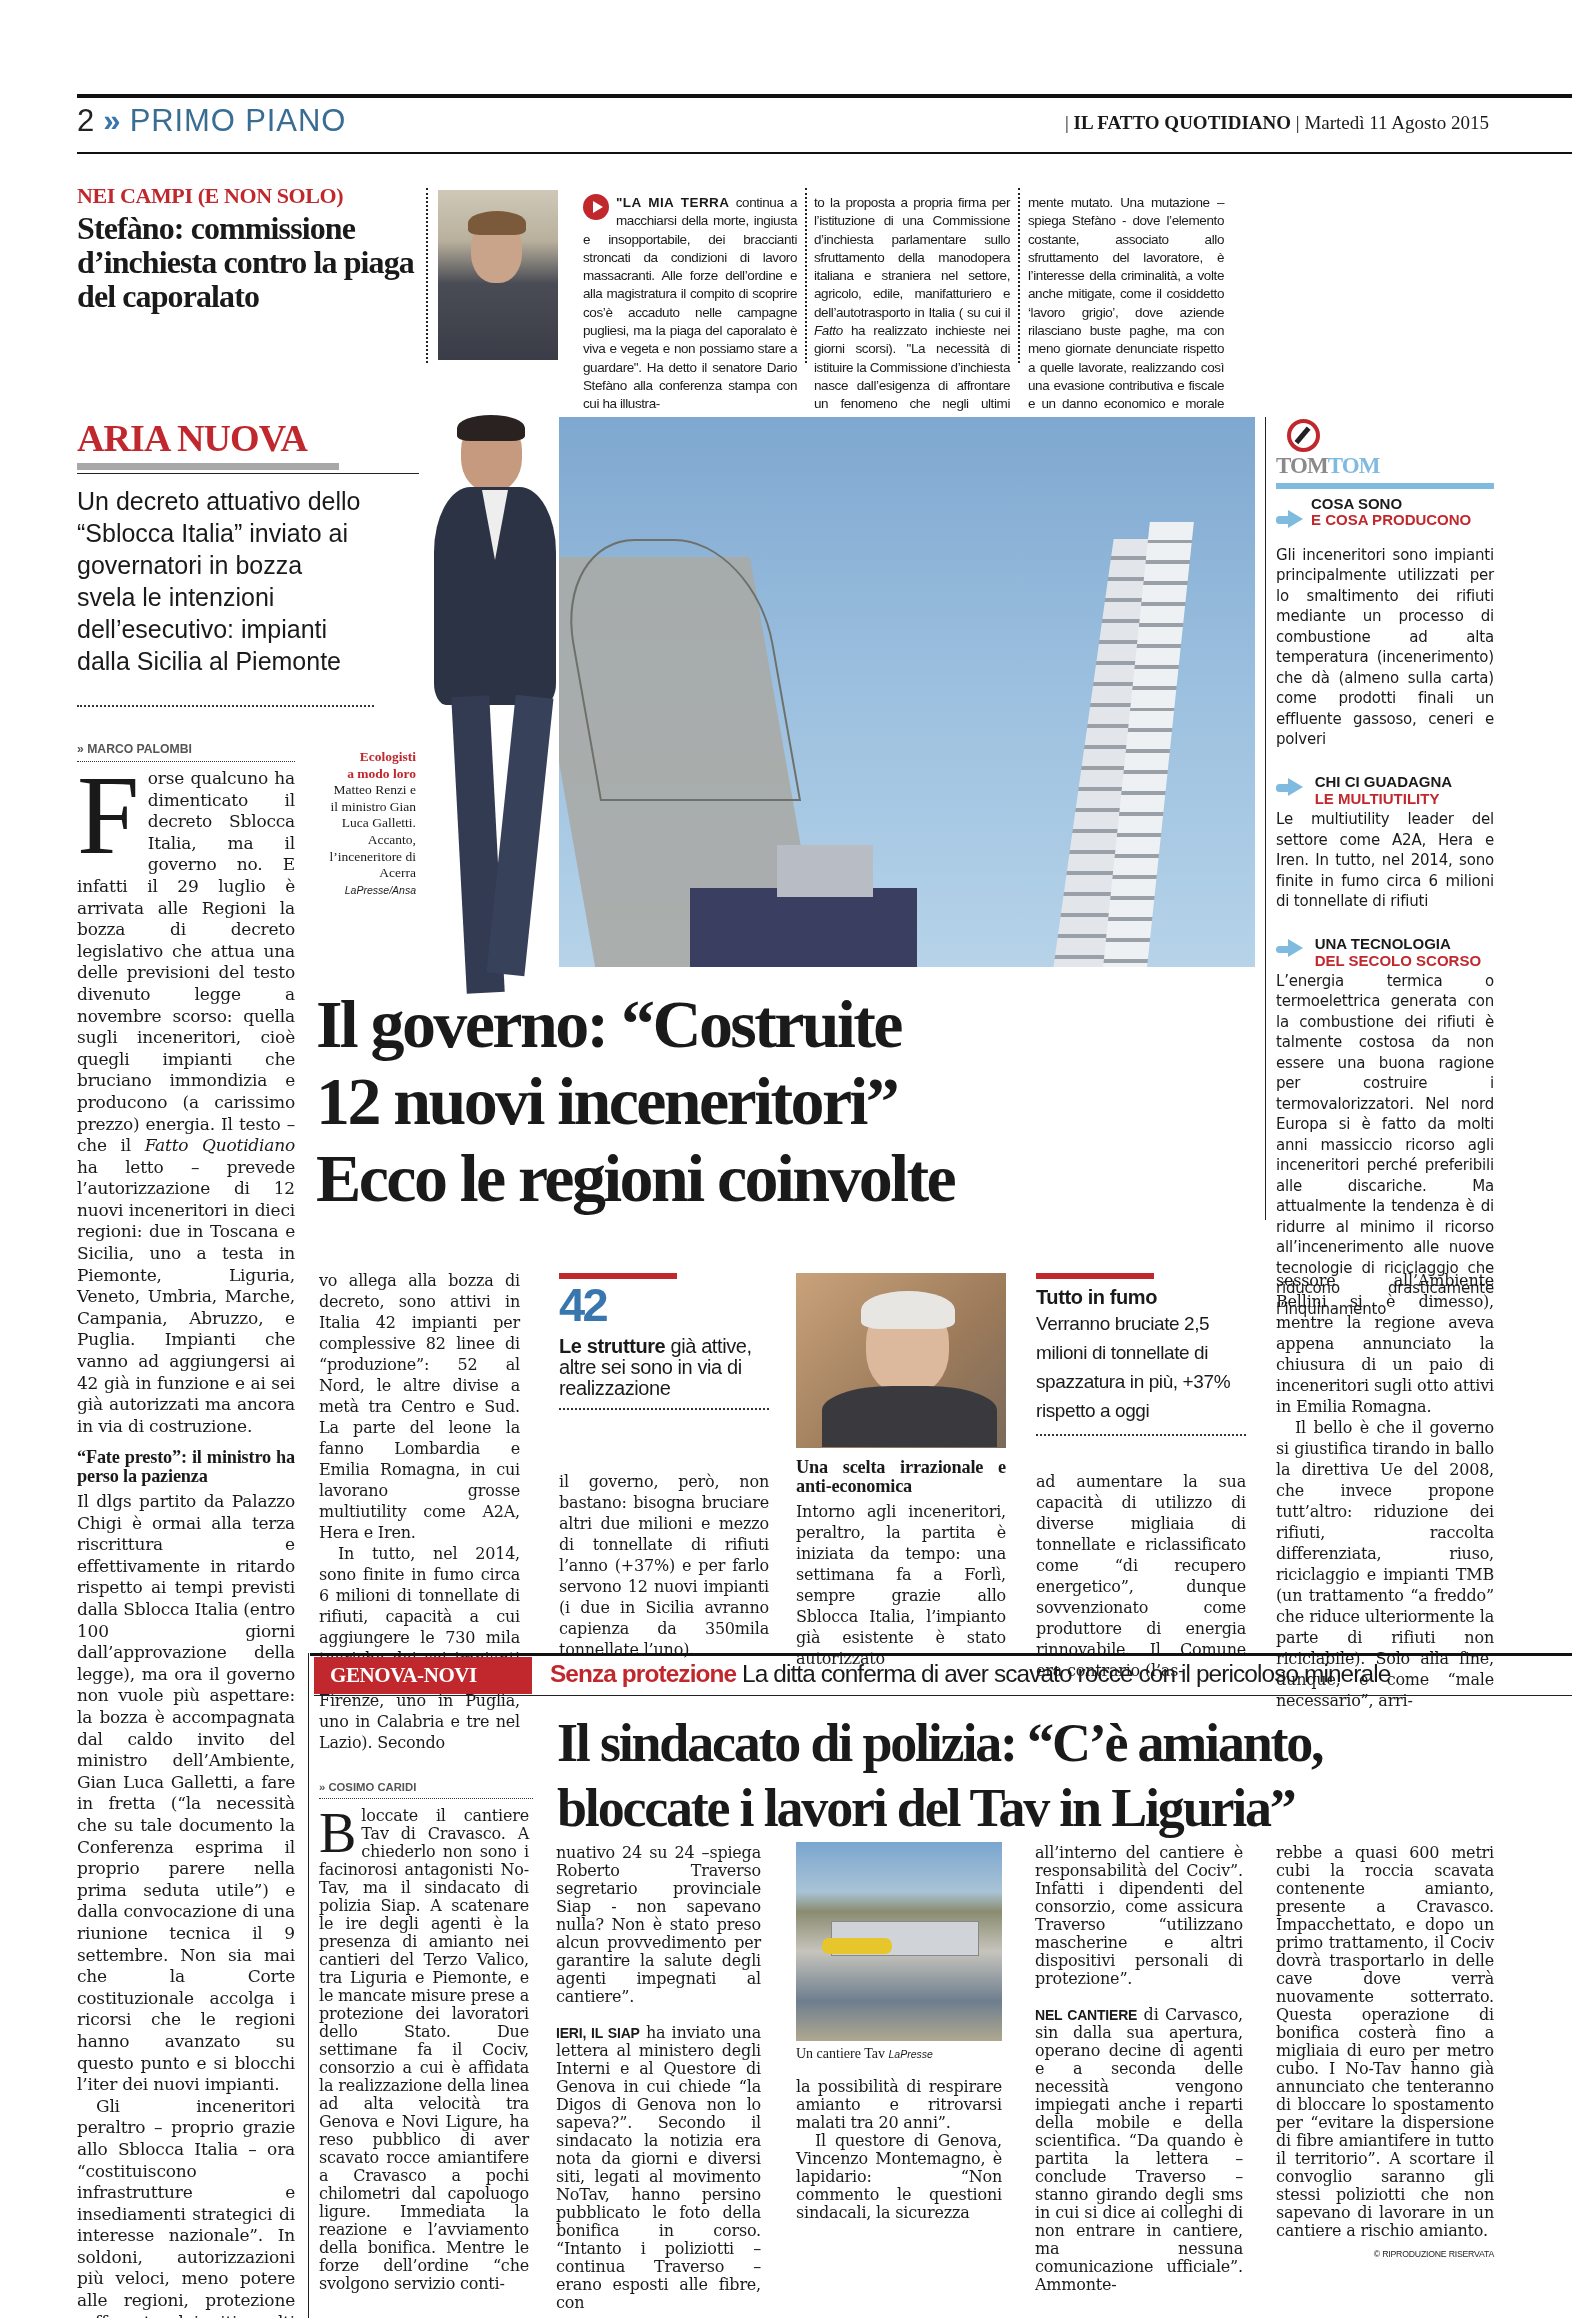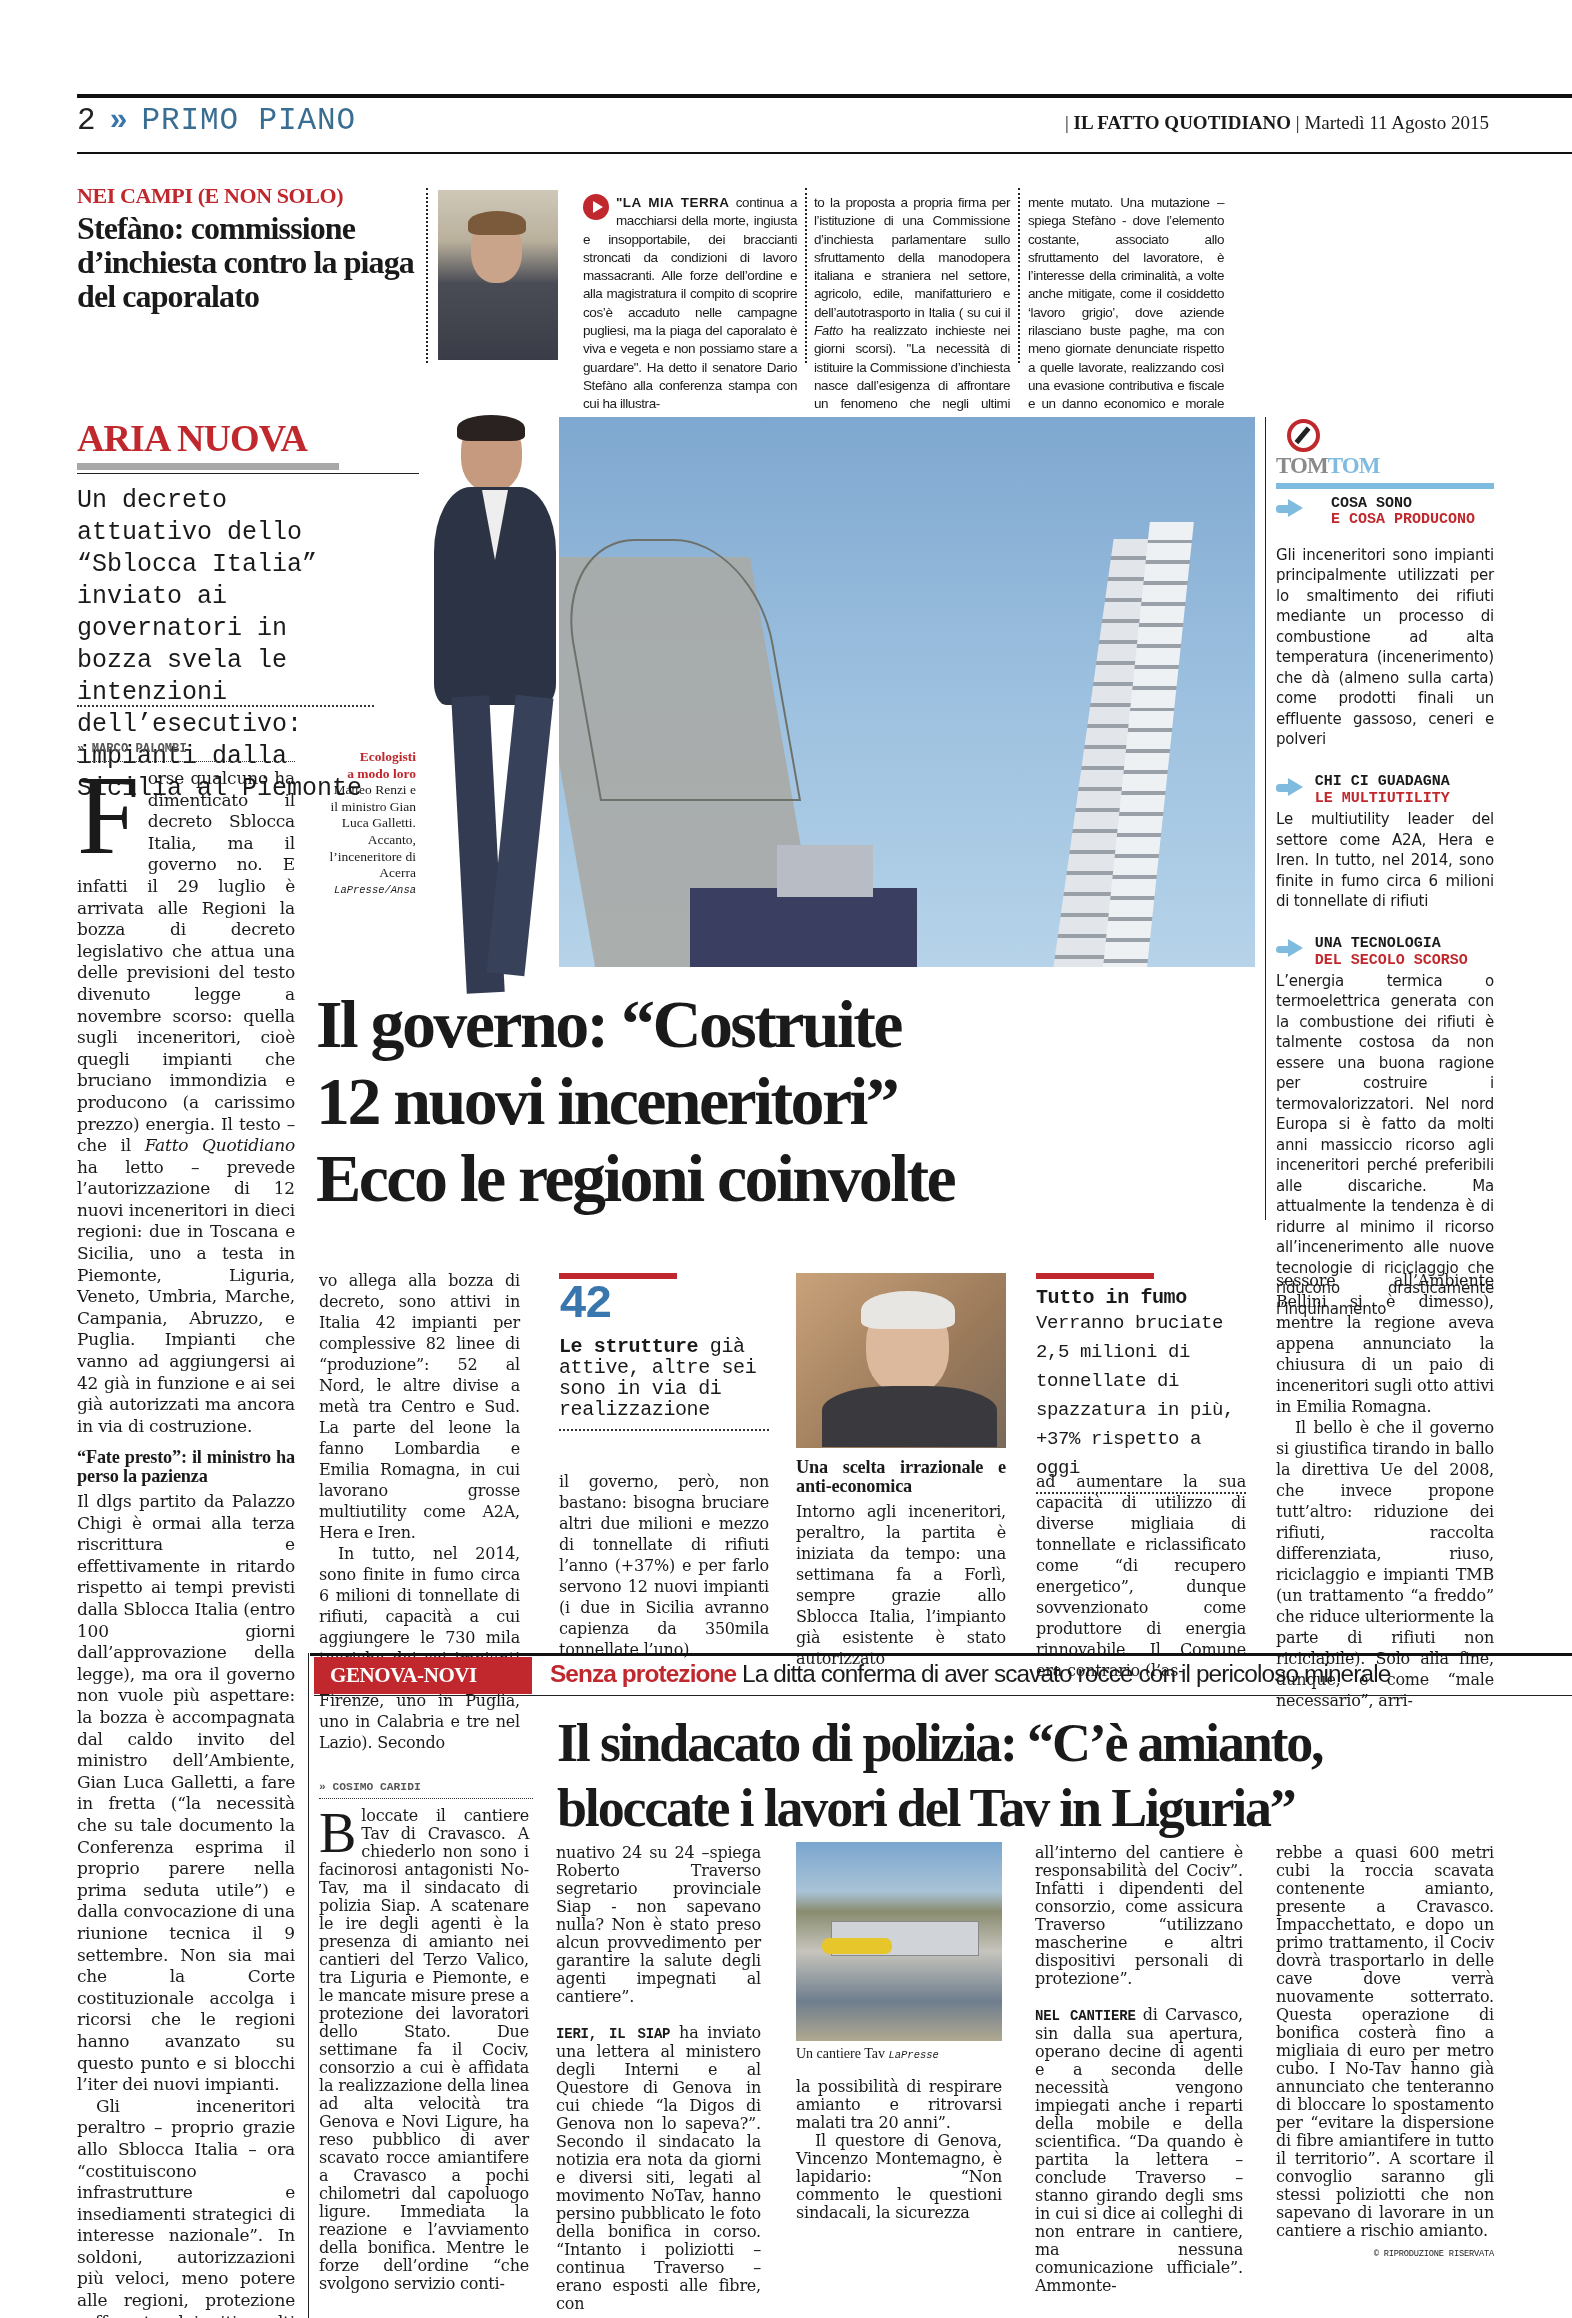--- a/index.html
+++ b/index.html
@@ -1,19 +1,19 @@
 <!DOCTYPE html>
 <html style="font-size:14px"><head>
 <meta charset="utf-8">
 <style>
 *{box-sizing:border-box;margin:0;padding:0}
 body{width:1572px;height:2319px;background:#fff;position:relative;overflow:hidden;font-family:"DejaVu Serif",serif;color:#1a1a1a}
 .abs{position:absolute}
 .serif{font-family:"Liberation Serif","DejaVu Serif",serif}
-.sans{font-family:Liberation Mono, monospace}
+.sans{font-family:Liberation Sans, sans-serif}
 .narrow{font-family:"Liberation Sans","DejaVu Sans",sans-serif;letter-spacing:-0.4px}
 .body-serif{font-family:"DejaVu Serif",serif;font-size:17px;line-height:21.6px;text-align:justify;hyphens:auto;letter-spacing:-0.2px}
 .body-sans{font-family:"DejaVu Sans",sans-serif;font-size:15px;line-height:20.5px;text-align:justify;letter-spacing:-0.2px}
 .dotted-v{border-left:2.6px dotted #222}
 .dotted-h{border-top:2.6px dotted #333}
 .red{color:#c0282d}
 .blue{color:#3a76ae}
 p.ind{text-indent:19px}
 .sub-head{font-family:"Liberation Serif",serif;font-weight:bold;font-size:21px;line-height:22px;margin:10.5px 0 5.2px}
 .arrow{display:inline-block;width:30px;height:19px;position:relative}
@@ -98,21 +98,21 @@
 <div class="abs" style="left:1276px;top:419px;width:229px">
   <div style="width:33px;height:33px;border:4.4px solid #c0282d;border-radius:50%;position:relative;margin-left:10.5px">
     <div style="position:absolute;left:9.6px;top:2.6px;width:5.2px;height:19px;background:#222;transform:rotate(40deg)"></div>
   </div>
   <div class="serif" style="font-size:23px;font-weight:bold;margin-top:1px;letter-spacing:-0.9px">
     <span style="color:#8a8a8a">TOM</span><span style="color:#7fbadf">TOM</span>
   </div>
   <div style="width:218px;height:6.1px;background:#7fbadf;margin:3.5px 0 7px"></div>
 
   <div>
-    <div style="display:flex;gap:25px;align-items:flex-start">
+    <div style="display:flex;gap:5px;align-items:flex-end">
         <span class="arrow" style="margin-top:3.5px"></span>
       <div class="sans" style="font-weight:bold;font-size:15px;line-height:16.6px">
           <div>COSA SONO</div>
           <div class="red">E COSA PRODUCONO</div>
         </div>
       </div>
     <div class="body-sans" style="width:218px;margin-top:16px">Gli inceneritori sono impianti principalmente utilizzati per lo smaltimento dei rifiuti mediante un processo di combustione ad alta temperatura (incenerimento) che dà (almeno sulla carta) come prodotti finali un effluente gassoso, ceneri e polveri</div>
   </div>
   <div style="margin-top:24.4px">
     <div style="display:flex;gap:8.7px;align-items:flex-start">

